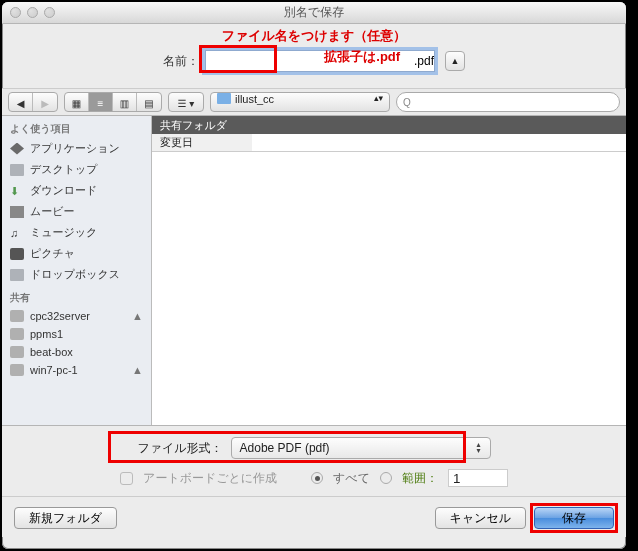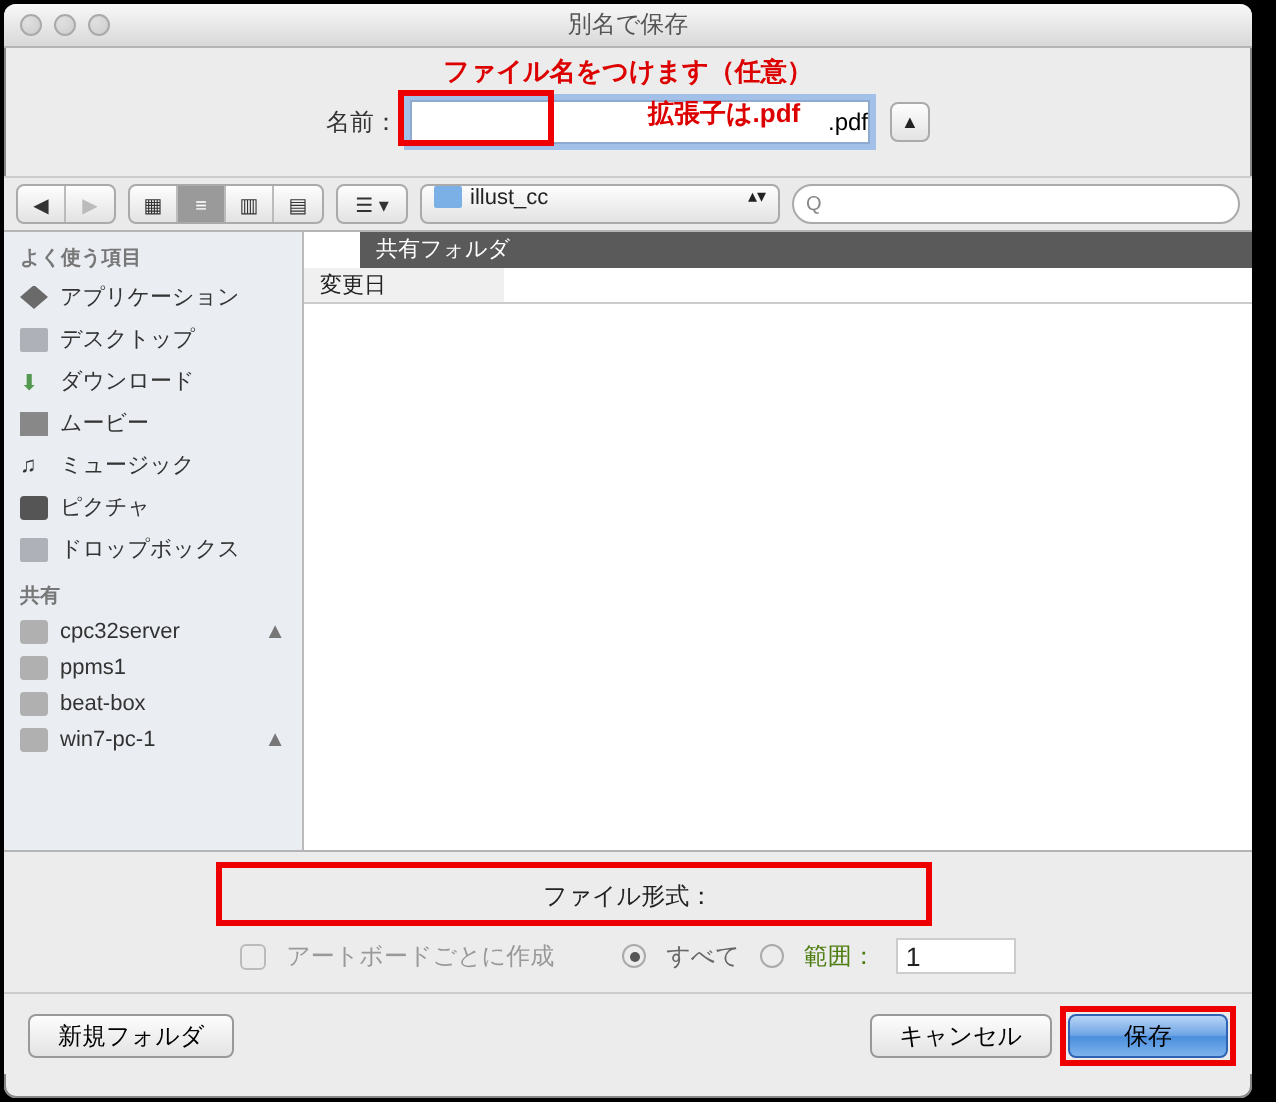--- a/index.html
+++ b/index.html
@@ -165,21 +165,21 @@
   .eject { margin-left:auto; color:#777;}
   .content {
     flex: 1;
     position: relative;
     background: #fff;
     display: flex; flex-direction: column;
   }
   .shared-bar {
     background: #5a5a5a; color: #fff;
     height: 18px; font-size: 11px; padding: 2px 8px;
-    display: flex; align-items: flex-end; margin-left: 28px;
+    display: flex; align-items: center;
   }
   .col-hdr {
     display: flex;
     height: 18px;
     font-size: 11px;
     border-bottom: 1px solid #ccc;
   }
   .col-hdr div { display:flex; align-items:center; padding:0 8px;}
   .col-name {
     flex: 1;
@@ -356,20 +356,24 @@
           <span>変更日</span>
         </div>
       </div>
       <div class="file-area"></div>
     </div>
   </div>
 
   <div class="bottom">
     <div class="format-row">
       <span class="fmt-label">ファイル形式：</span>
+      <div class="fmt-dd">
+        <span>Adobe PDF (pdf)</span>
+        <span class="arr">▴<br>▾</span>
+      </div>
       <span class="red-box-1" style="left:94px;top:-3px;width:358px;height:32px;"></span>
     </div>
 
     <div class="artboard-row">
       <span class="chk"></span>
       <span>アートボードごとに作成</span>
       <span style="width:14px;"></span>
       <span class="radio">
           <span class="dot"></span>
         </span>

